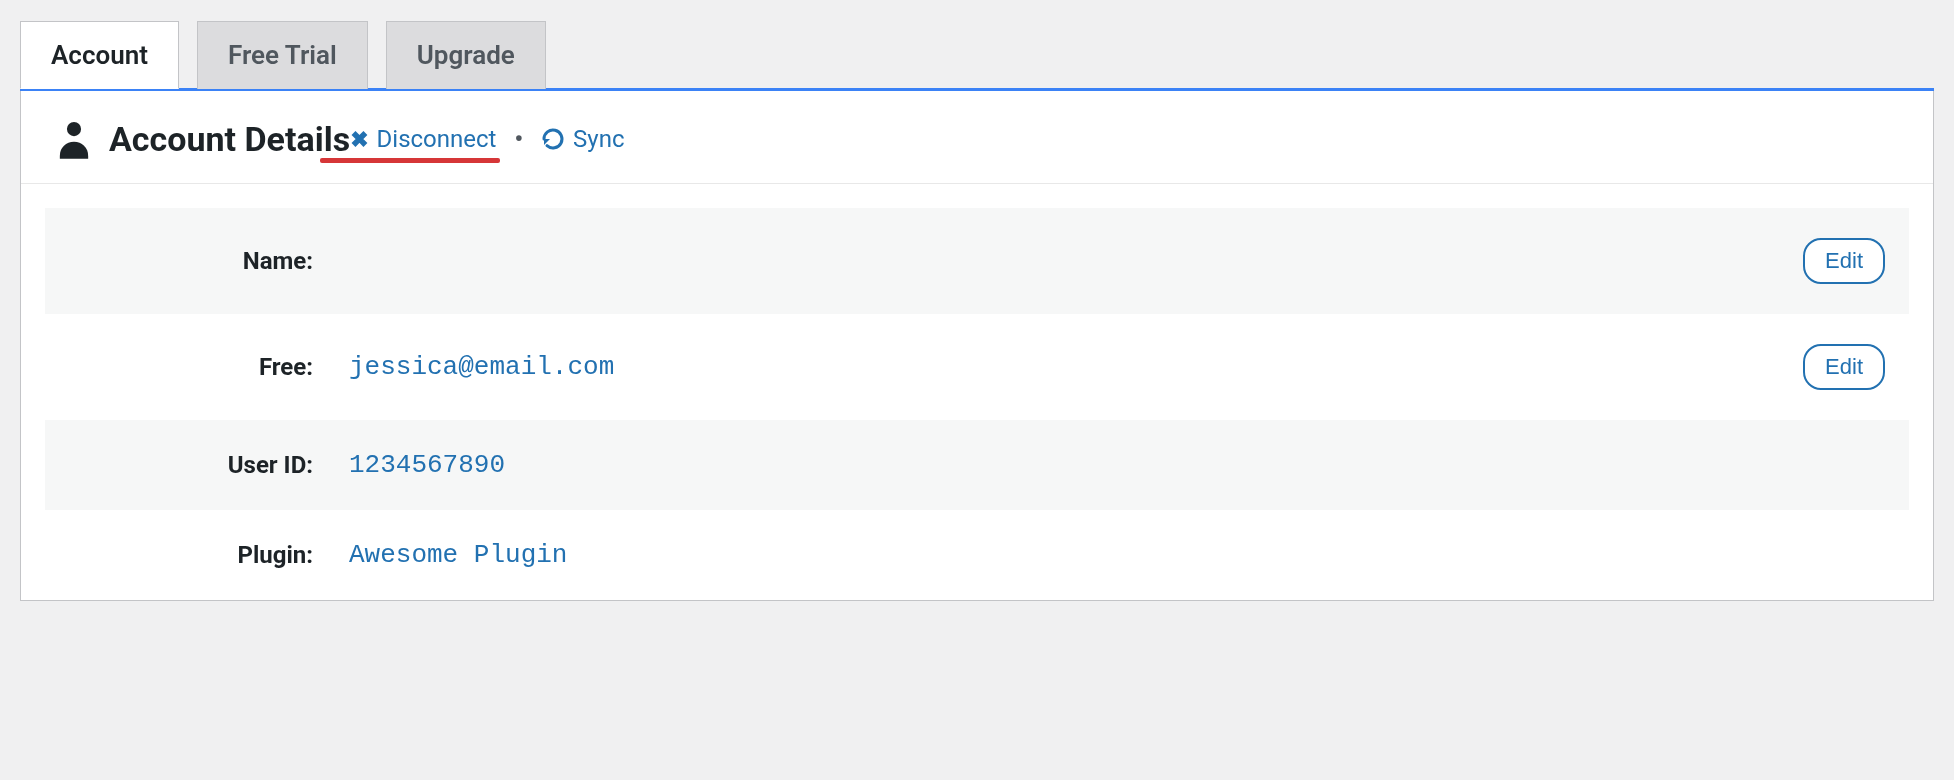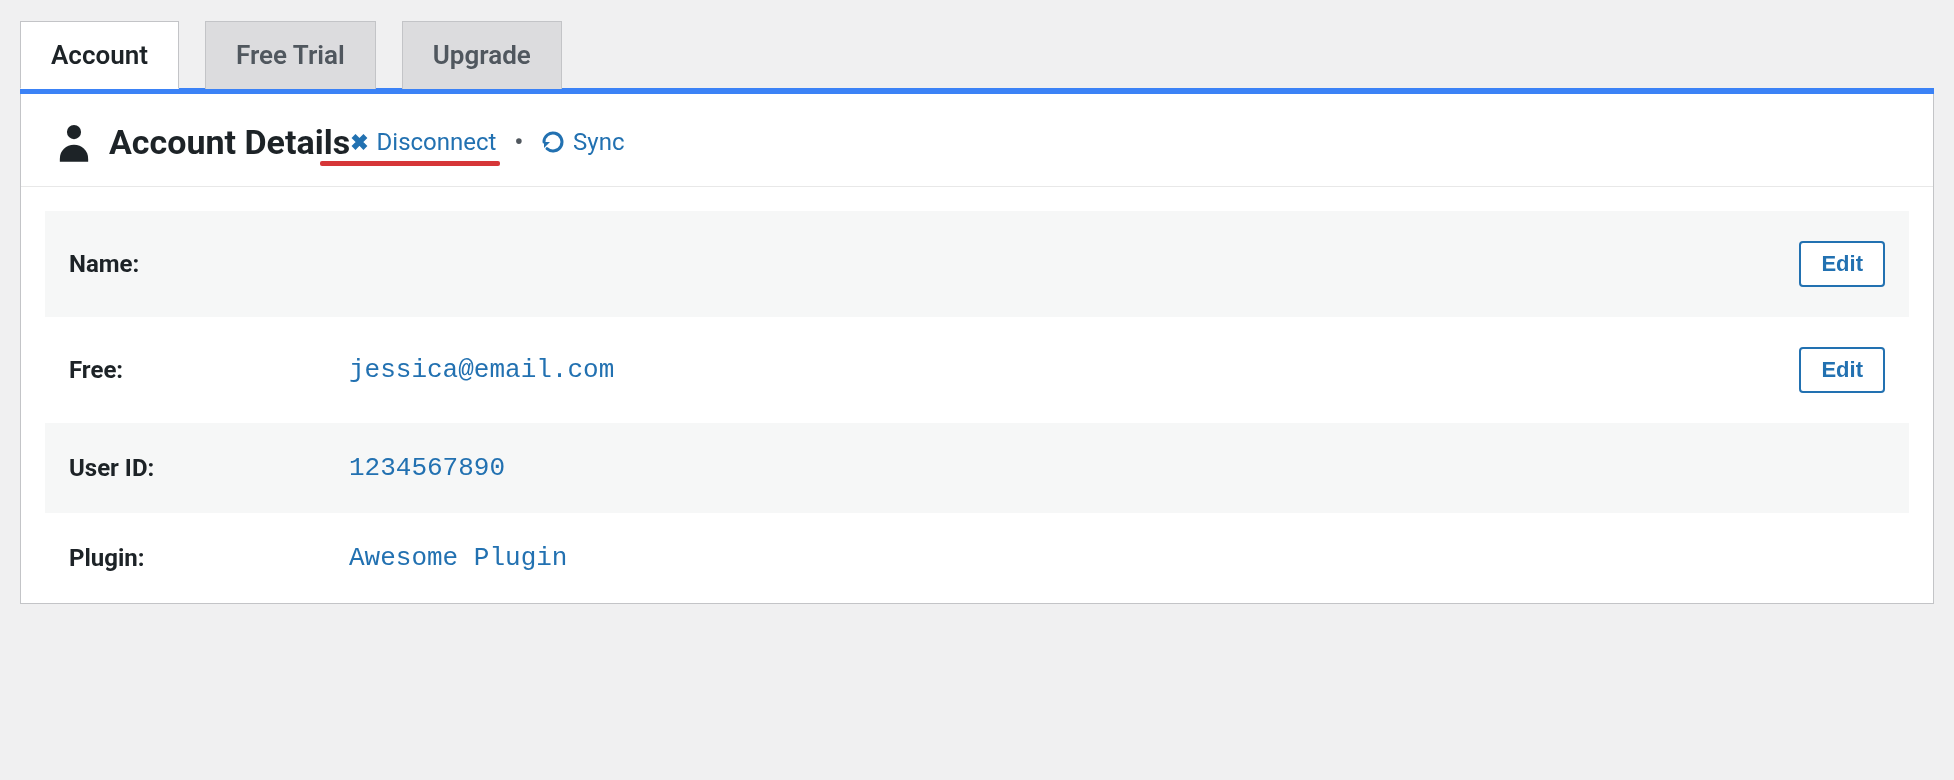--- a/index.html
+++ b/index.html
@@ -9,23 +9,23 @@
     }
     body {
       font-family: -apple-system, BlinkMacSystemFont, "Segoe UI", Roboto, Oxygen-Sans, Ubuntu, Cantarell, "Helvetica Neue", sans-serif;
       background: #f0f0f1;
       padding: 20px 20px 0 20px;
       font-size: 20px;
       color: #1d2327;
     }
     .tabs {
       display: flex;
-      gap: 12px;
+      gap: 4px;
       margin-bottom: 0;
-      border-bottom: 6px solid #3b82f6;
+      border-bottom: 3px solid #3b82f6;
     }
     .tab {
       padding: 18px 30px;
       font-size: 26px;
       font-weight: 600;
       color: #50575e;
       background: #dcdcde;
       border: 1px solid #c3c4c7;
       border-bottom: none;
       cursor: pointer;
@@ -113,21 +113,21 @@
     .row {
       display: flex;
       align-items: center;
       padding: 30px 24px;
     }
     .row.alt {
       background: #f6f7f7;
     }
     .row-label {
       width: 280px;
-      text-align: left;
+      text-align: right;
       font-size: 24px;
       font-weight: 700;
       color: #1d2327;
       padding-right: 36px;
     }
     .row-value {
       flex: 1;
       font-family: Menlo, Consolas, "Courier New", monospace;
       font-size: 26px;
       color: #2271b1;
@@ -135,23 +135,23 @@
     }
     .row-action {
       margin-left: auto;
     }
     .edit-btn {
       background: #ffffff;
       border: 2px solid #2271b1;
       color: #2271b1;
       font-size: 22px;
       padding: 8px 20px;
-      border-radius: 4px;
+      border-radius: 18px;
       cursor: pointer;
-      font-weight: 700;
+      font-weight: 400;
     }
   </style>
 </head>
 <body>
 
 <div class="tabs">
   <div class="tab active">Account</div>
   <div class="tab">Free Trial</div>
   <div class="tab">Upgrade</div>
 </div>

